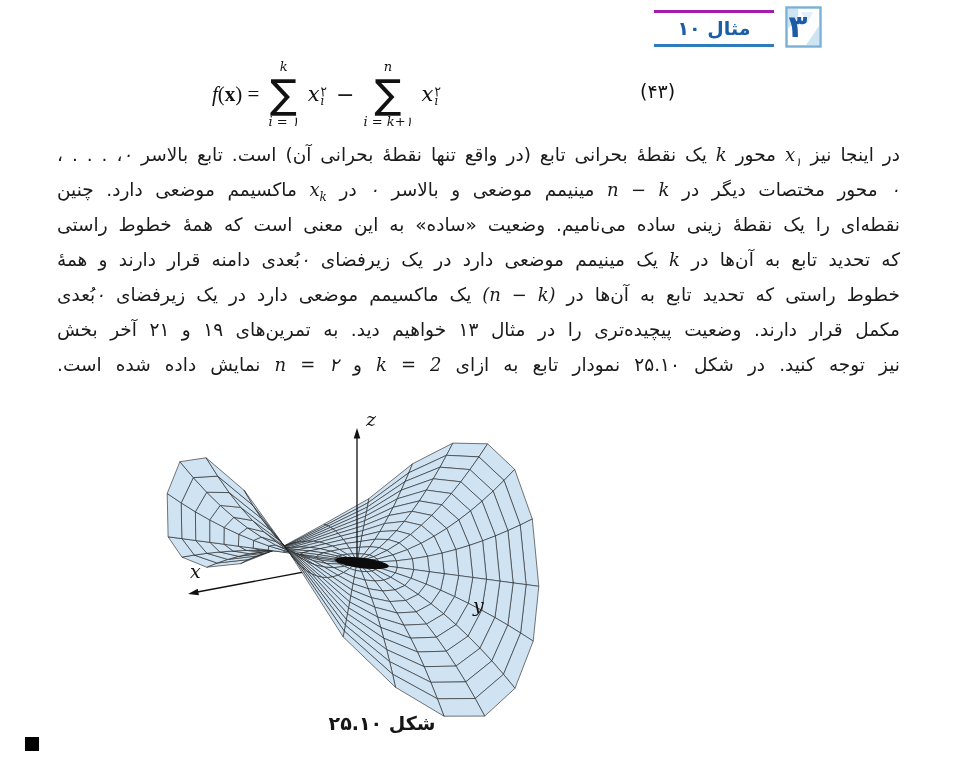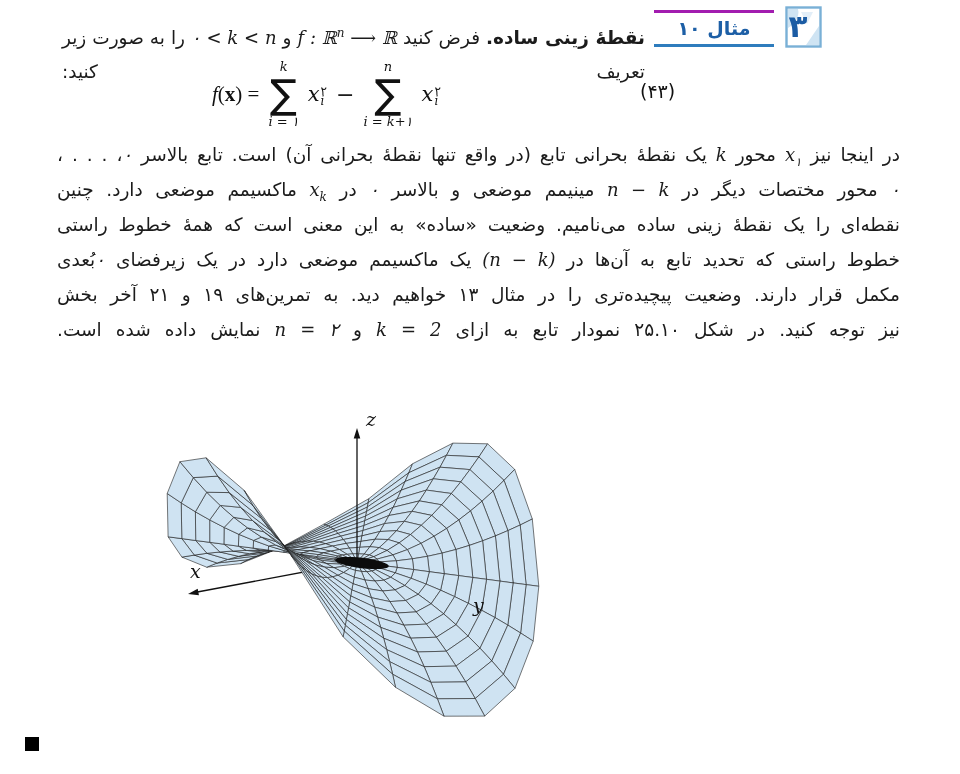--- a/index.html
+++ b/index.html
@@ -61,21 +61,20 @@
     <path d="M3 3 L3 22 C10 18 15 10 13 3 Z" fill="#cfe4f3"></path>
     <path d="M34 20 L21 39 L34 39 Z" fill="#cfe4f3"></path>
     <path d="M16 6 L28 6 L22 18 Z" fill="#e2eef8"></path>
     <text x="13" y="31" font-size="31" font-weight="bold" fill="#1b5ca4" text-anchor="middle" font-family="DejaVu Sans, sans-serif">۳</text>
   </svg>
 
   <div class="example-label">
     <span>مثال ۱۰</span>
   </div>
 
-  <div class="intro"><span class="seg-fab" dir="rtl">نقطهٔ زینی ساده.</span><span class="seg-fa" dir="rtl"> فرض کنید </span><span class="seg-m" dir="ltr">۰ &lt; k &lt; n</span><span class="seg-fa" dir="rtl"> و </span><span class="seg-m" dir="ltr">f : ℝ<sup>n</sup> ⟶ ℝ</span><span class="seg-fa" dir="rtl"> را به صورت زیر تعریف کنید:</span></div>
 
   <div class="formula">
     <span class="lhs"><i>f</i><span class="up">(</span><b class="up">x</b><span class="up">)&nbsp;</span><span class="up">=</span></span>
     <span class="sum">
       <span class="lim">k</span>
       <span class="sigma">∑</span>
       <span class="lim">i = ۱</span>
     </span>
     <span class="term">
       <i class="tbase">x</i>
@@ -97,20 +96,21 @@
           <i class="subi">i</i>
         </span>
     </span>
   </div>
   <div class="eqnum">(۴۳)</div>
 
   <div class="para">
     <div class="pline"><span class="seg-fa" dir="rtl">در اینجا نیز </span><span class="seg-m" dir="ltr">۰</span><span class="seg-fa" dir="rtl"> یک نقطهٔ بحرانی تابع (در واقع تنها نقطهٔ بحرانی آن) است. تابع بالاسر </span><span class="seg-m" dir="ltr">k</span><span class="seg-fa" dir="rtl"> محور </span><span class="seg-m" dir="ltr">x<sub>۱</sub></span><span class="seg-fa" dir="rtl">، . . . ،</span></div>
     <div class="pline"><span class="seg-m" dir="ltr">x<sub>k</sub></span><span class="seg-fa" dir="rtl"> در </span><span class="seg-m" dir="ltr">۰</span><span class="seg-fa" dir="rtl"> مینیمم موضعی و بالاسر </span><span class="seg-m" dir="ltr">n − k</span><span class="seg-fa" dir="rtl"> محور مختصات دیگر در </span><span class="seg-m" dir="ltr">۰</span><span class="seg-fa" dir="rtl"> ماکسیمم موضعی دارد. چنین</span></div>
     <div class="pline"><span class="seg-fa" dir="rtl">نقطه‌ای را یک نقطهٔ زینی ساده می‌نامیم. وضعیت «ساده» به این معنی است که همهٔ خطوط راستی</span></div>
+    <div class="pline"><span class="seg-fa" dir="rtl">که تحدید تابع به آن‌ها در </span><span class="seg-m" dir="ltr">۰</span><span class="seg-fa" dir="rtl"> یک مینیمم موضعی دارد در یک زیرفضای </span><span class="seg-m" dir="ltr">k</span><span class="seg-fa" dir="rtl">‌بُعدی دامنه قرار دارند و همهٔ</span></div>
     <div class="pline"><span class="seg-fa" dir="rtl">خطوط راستی که تحدید تابع به آن‌ها در </span><span class="seg-m" dir="ltr">۰</span><span class="seg-fa" dir="rtl"> یک ماکسیمم موضعی دارد در یک زیرفضای </span><span class="seg-m" dir="ltr">(n − k)</span><span class="seg-fa" dir="rtl">‌بُعدی</span></div>
     <div class="pline"><span class="seg-fa" dir="rtl">مکمل قرار دارند. وضعیت پیچیده‌تری را در مثال ۱۳ خواهیم دید. به تمرین‌های ۱۹ و ۲۱ آخر بخش</span></div>
     <div class="pline"><span class="seg-fa" dir="rtl">نیز توجه کنید. در شکل ۲۵.۱۰ نمودار تابع به ازای </span><span class="seg-m" dir="ltr">n = ۲</span><span class="seg-fa" dir="rtl"> و </span><span class="seg-m" dir="ltr">k = 2</span><span class="seg-fa" dir="rtl"> نمایش داده شده است.</span></div>
   </div>
 
   <div class="figure-wrap">
     <svg id="figsvg" width="420" height="312" viewBox="0 0 420 312">
         <line x1="217" y1="154" x2="52" y2="185" stroke="#111" stroke-width="1.3"></line>
         <polygon fill="#111" points="48,186 57.72046025364298,180.85095616086375 58.93001088959488,187.2388954569847"></polygon>
         <line x1="217" y1="154" x2="340" y2="220" stroke="#111" stroke-width="1.3"></line>
@@ -406,16 +406,17 @@
           <path d="M156.3 153.7L151.2 147.6L203.1 228.8L204.2 223.0Z" fill="#cfe3f2" stroke="#1f1f1f" stroke-width="0.6" stroke-linejoin="round"></path>
         </g>
         <ellipse cx="222" cy="155" rx="27" ry="5.2" fill="#0c0c0c" transform="rotate(7 222 155)"></ellipse>
         <line x1="217" y1="150" x2="217" y2="24" stroke="#111" stroke-width="1.3"></line>
         <polygon fill="#111" points="217,20 220.25072227327473,30.508701380381666 213.74927772672527,30.508701380381666"></polygon>
         <text x="50" y="170" font-size="19" font-style="italic" font-family="&quot;DejaVu Serif&quot;, serif" fill="#111">x</text>
         <text x="333" y="204" font-size="19" font-style="italic" font-family="&quot;DejaVu Serif&quot;, serif" fill="#111">y</text>
         <text x="226" y="18" font-size="19" font-style="italic" font-family="&quot;DejaVu Serif&quot;, serif" fill="#111">z</text>
       </svg>
   </div>
+  <div class="figure-caption">شکل ۲۵.۱۰</div>
 
   <div class="end-marker"></div>
 
 </div>
 
 </body></html>

